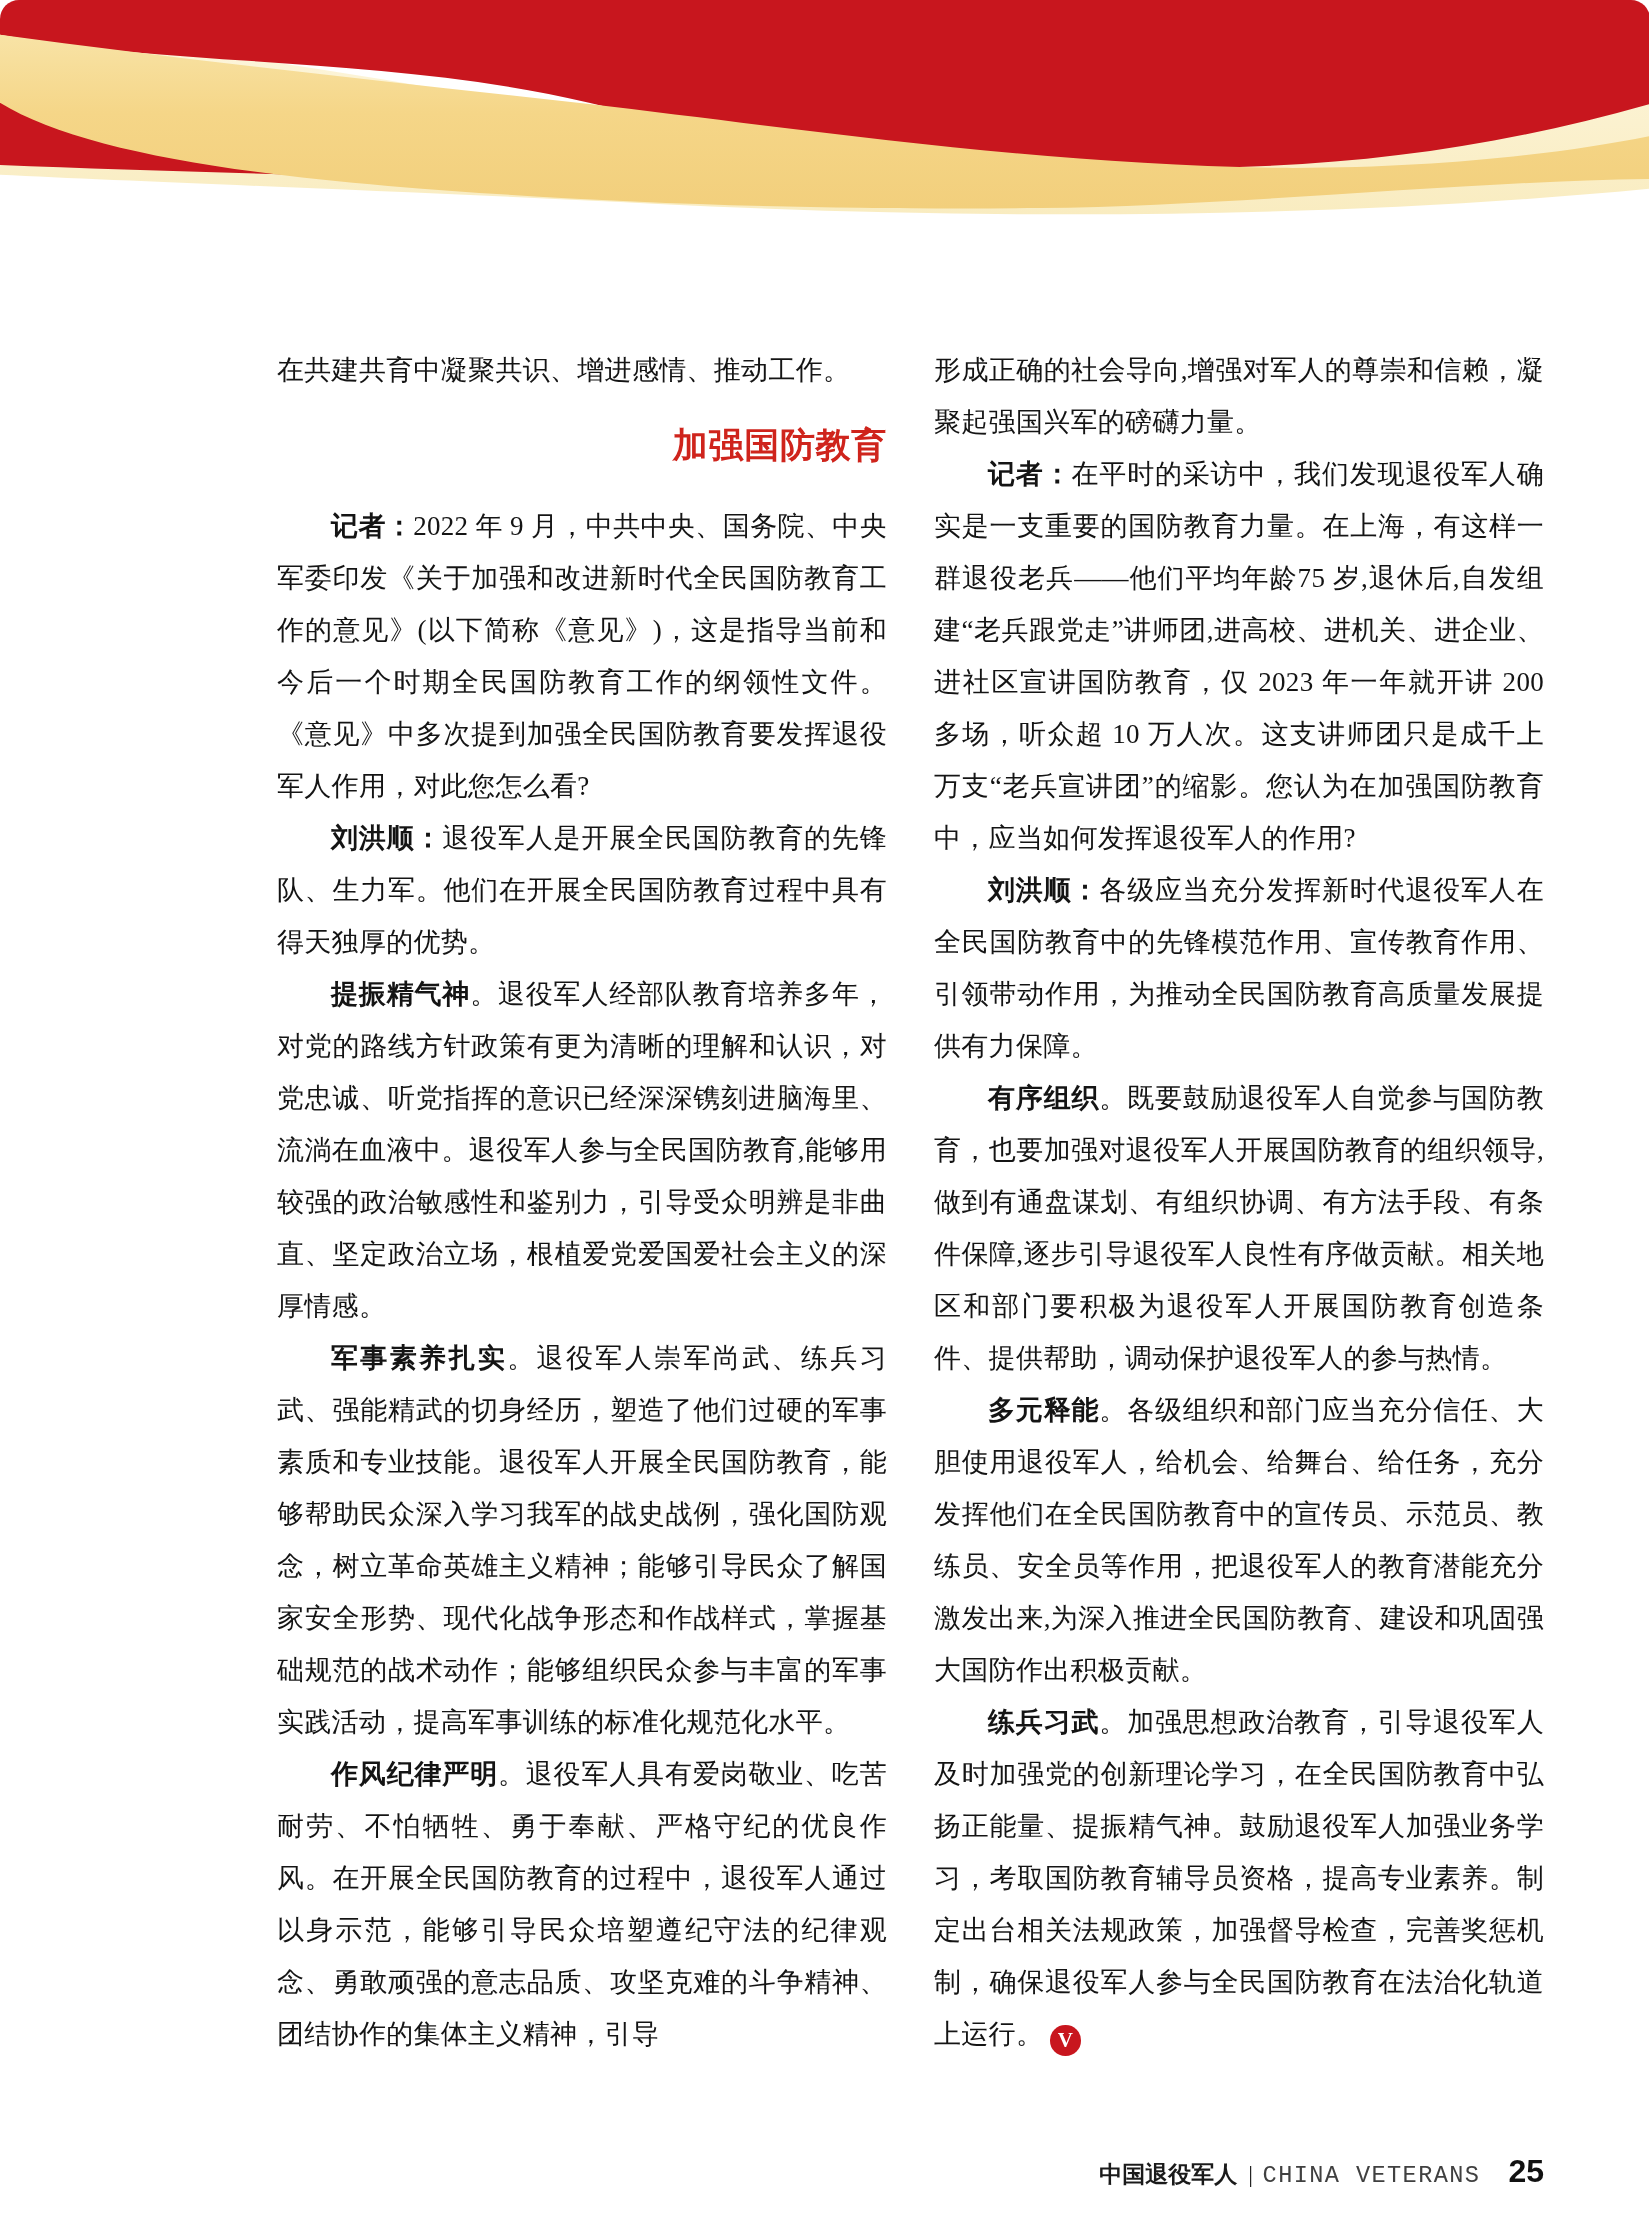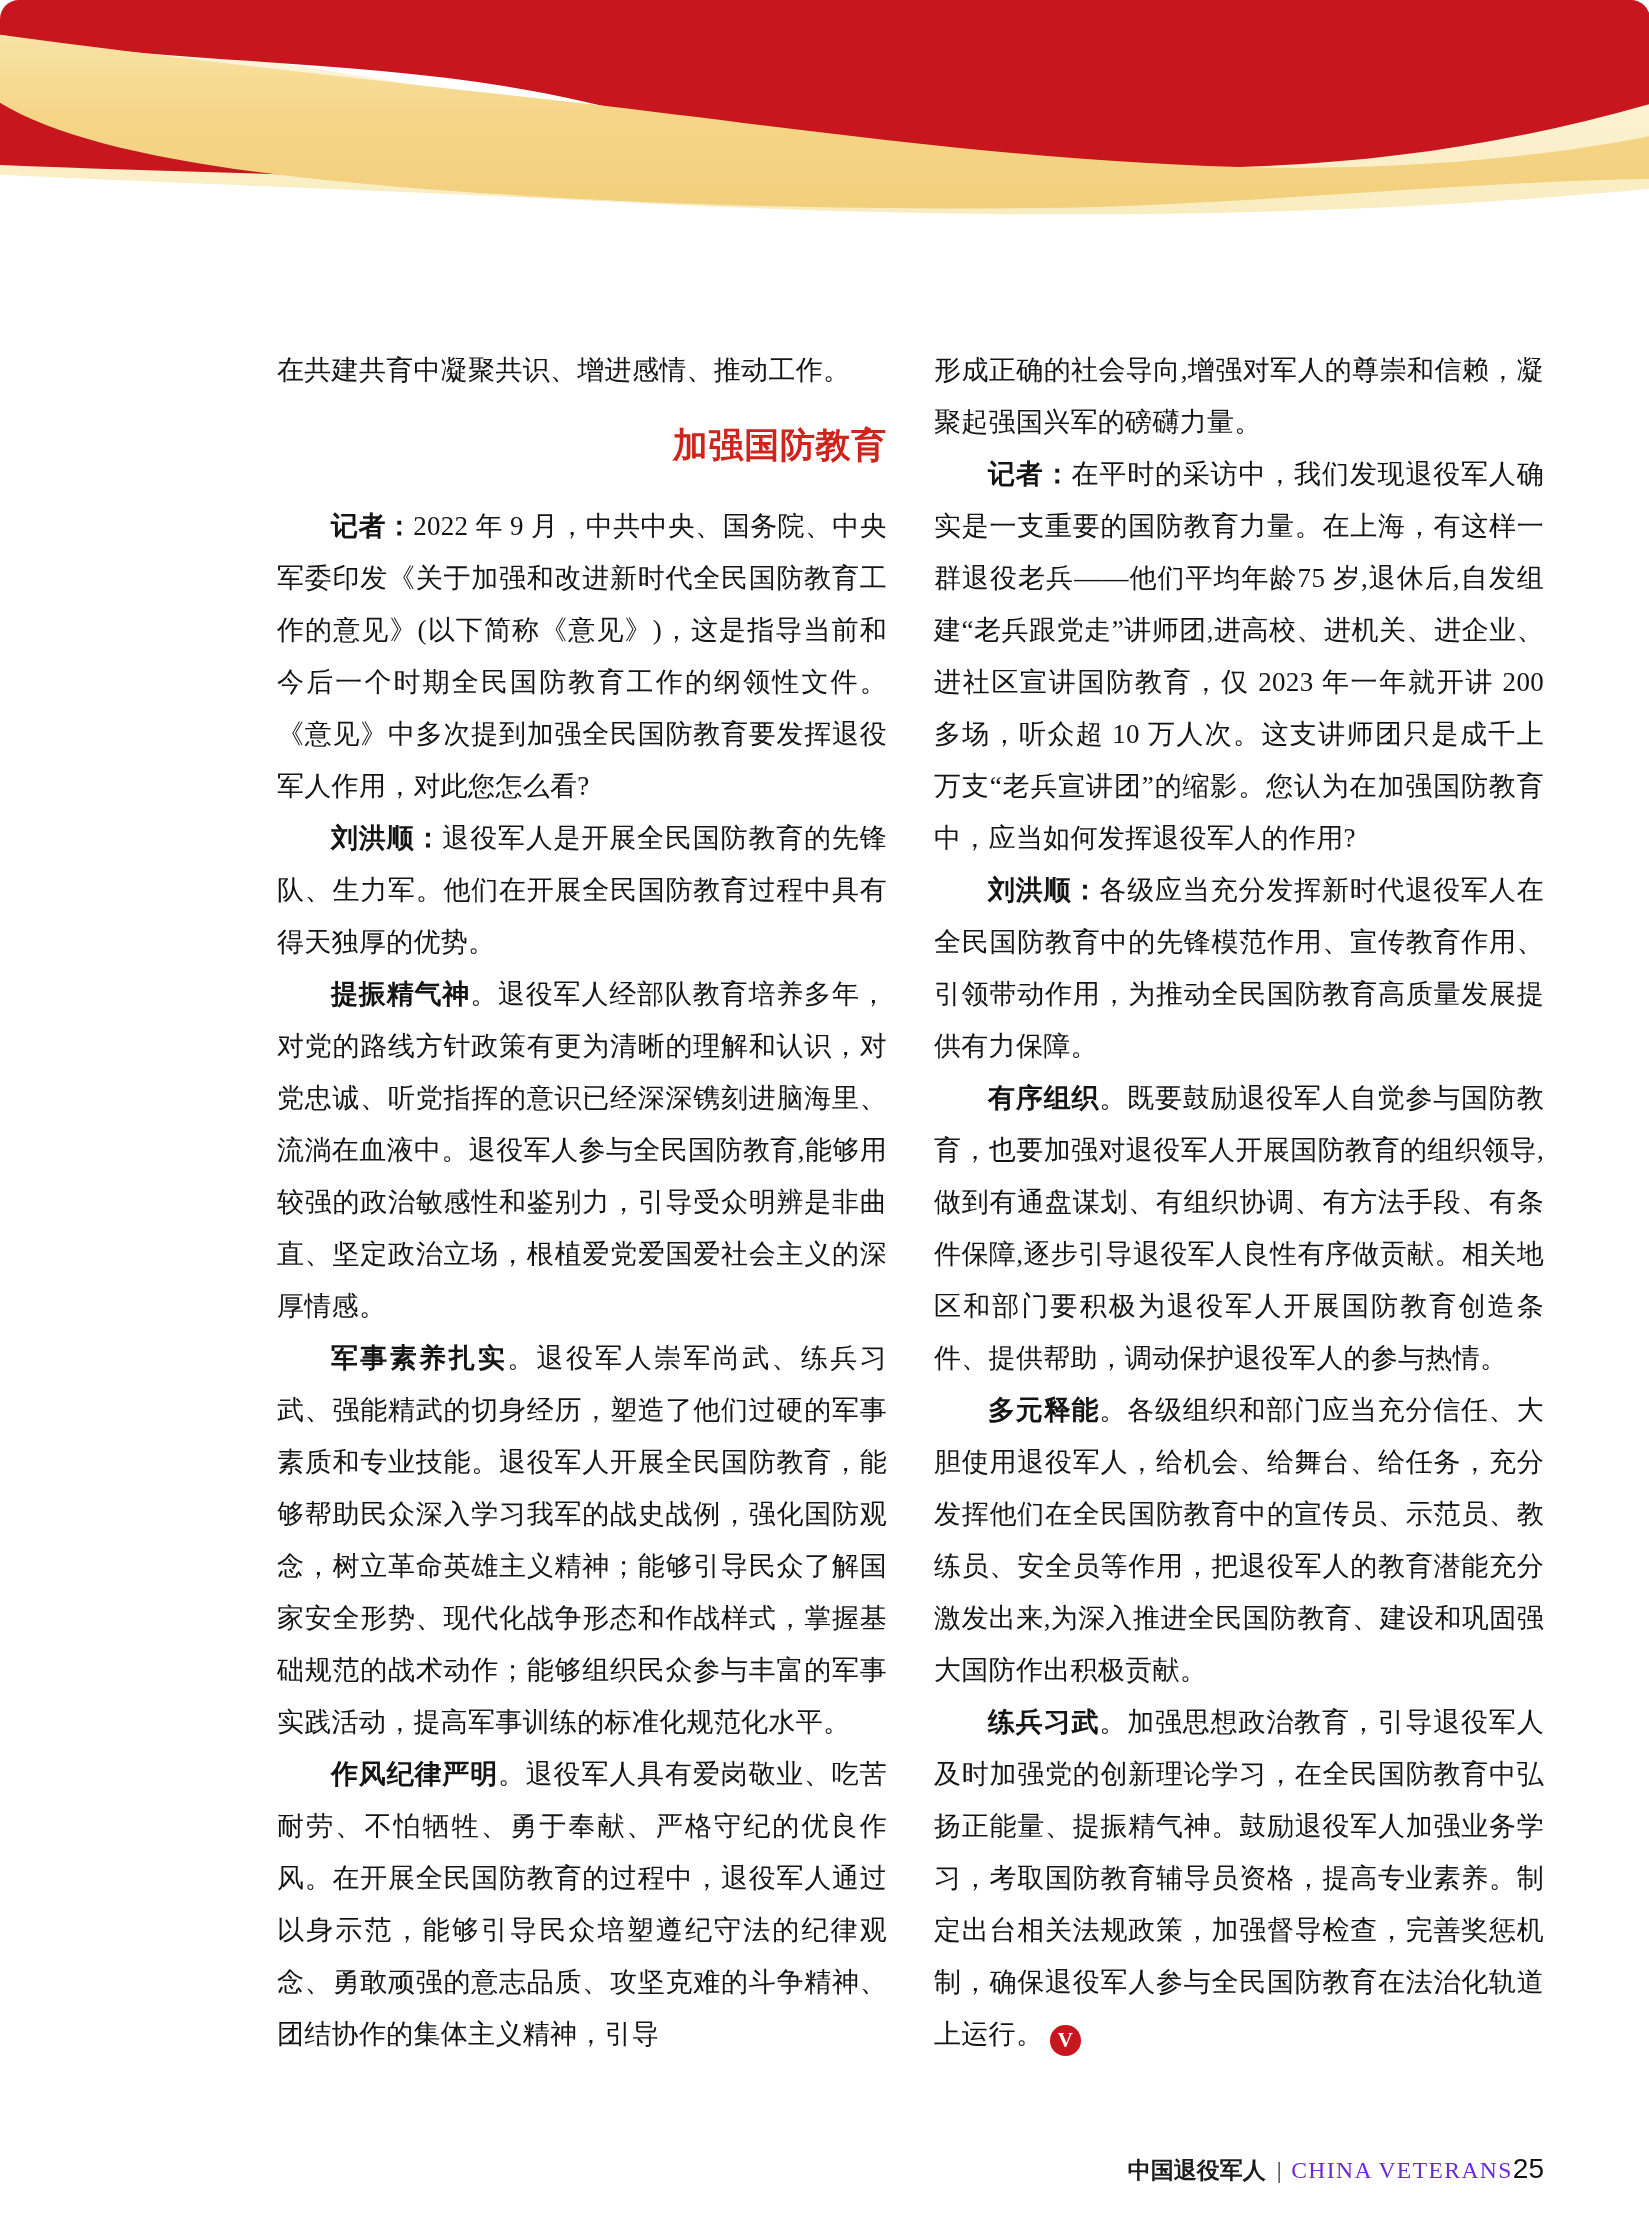--- a/index.html
+++ b/index.html
@@ -67,28 +67,29 @@
     color:#1a1a1a;
   }
   .footer .sep{
     font-size:23.6px;
     color:#1a1a1a;
     margin:0 9.7px 0 11px;
     font-weight:normal;
   }
   .footer .en{
     font-size:23.6px;
-    font-family:Liberation Serif, serif;
+    font-family:Liberation Mono, monospace;
     letter-spacing:1.4px;
-    color:#6d28d9;
+    color:#404040;
   }
   .footer .pageno{
-    font-weight:normal;
-    font-size:28px;
+    font-weight:bold;
+    font-size:32px;
     font-family:"Liberation Sans","DejaVu Sans",sans-serif;
+    margin-left:28px;
     color:#111111;
   }
 </style>
 </head>
 <body>
 
 <div class="page">
 
   <div class="banner">
     <svg viewBox="0 0 2381 470" preserveAspectRatio="none">

